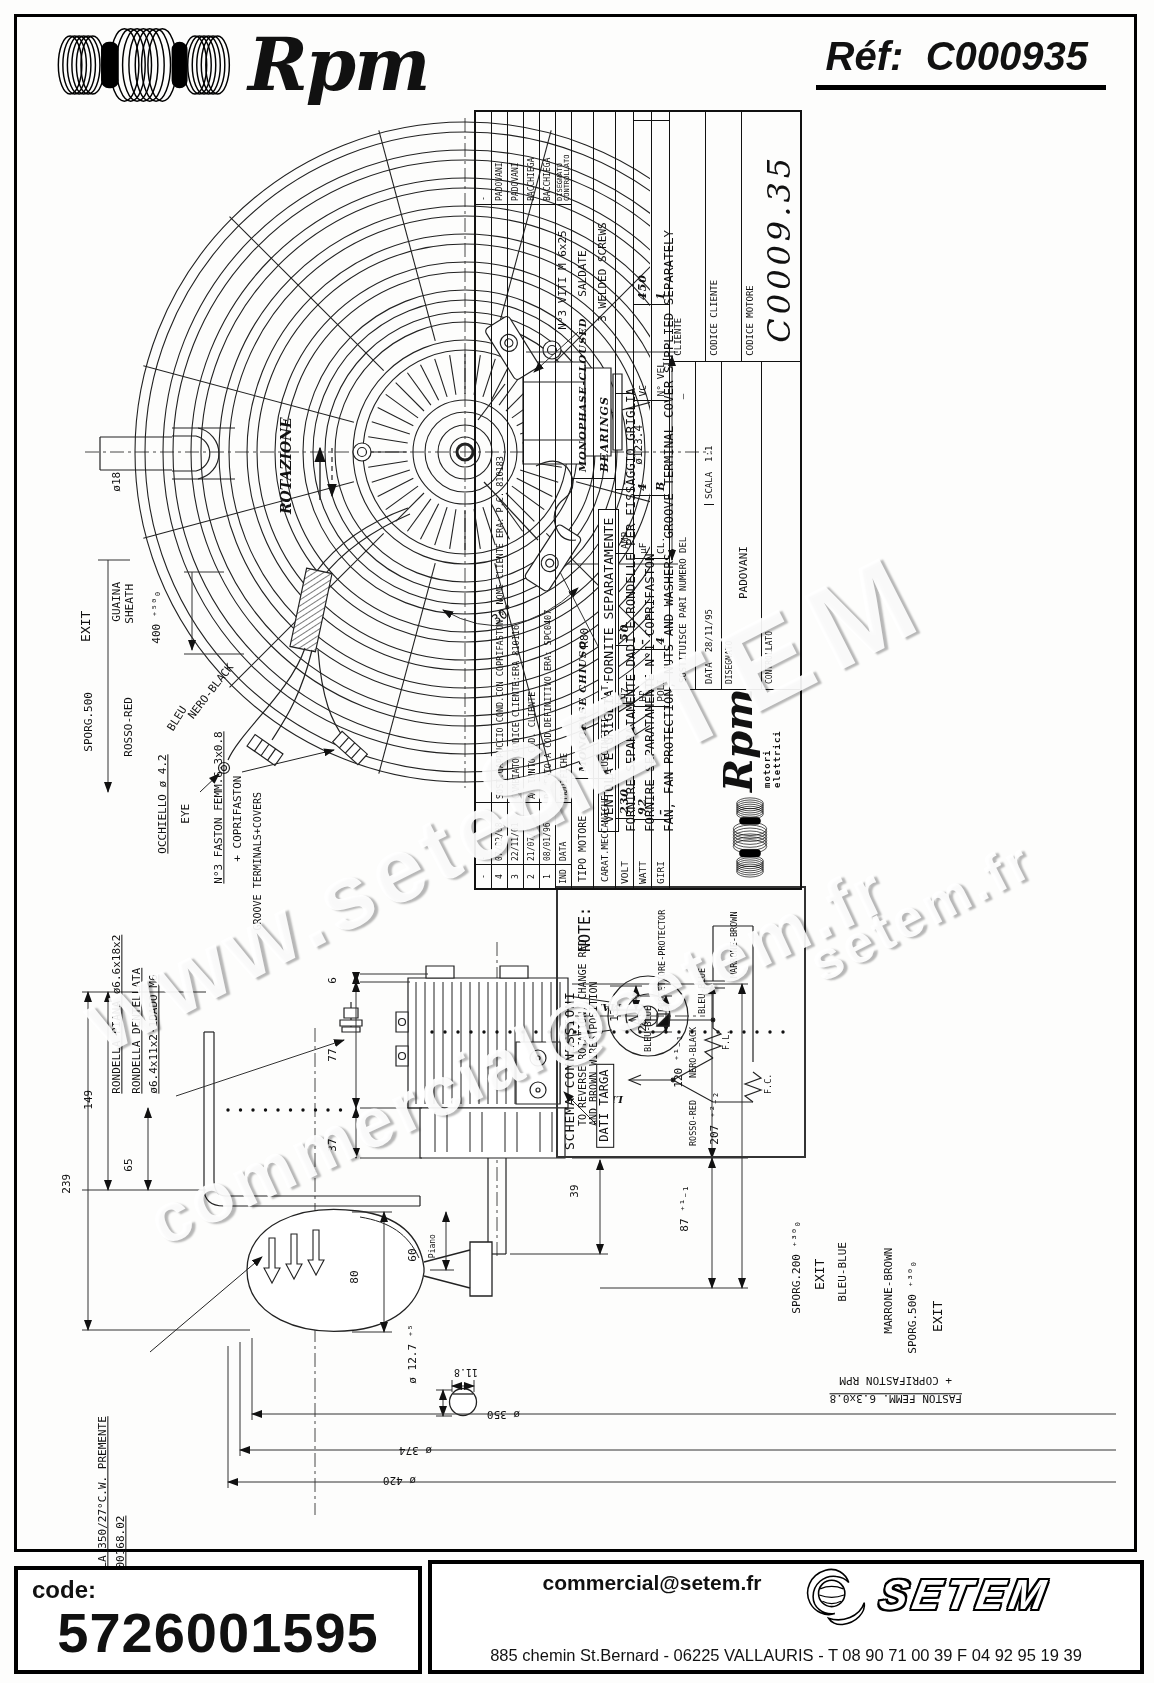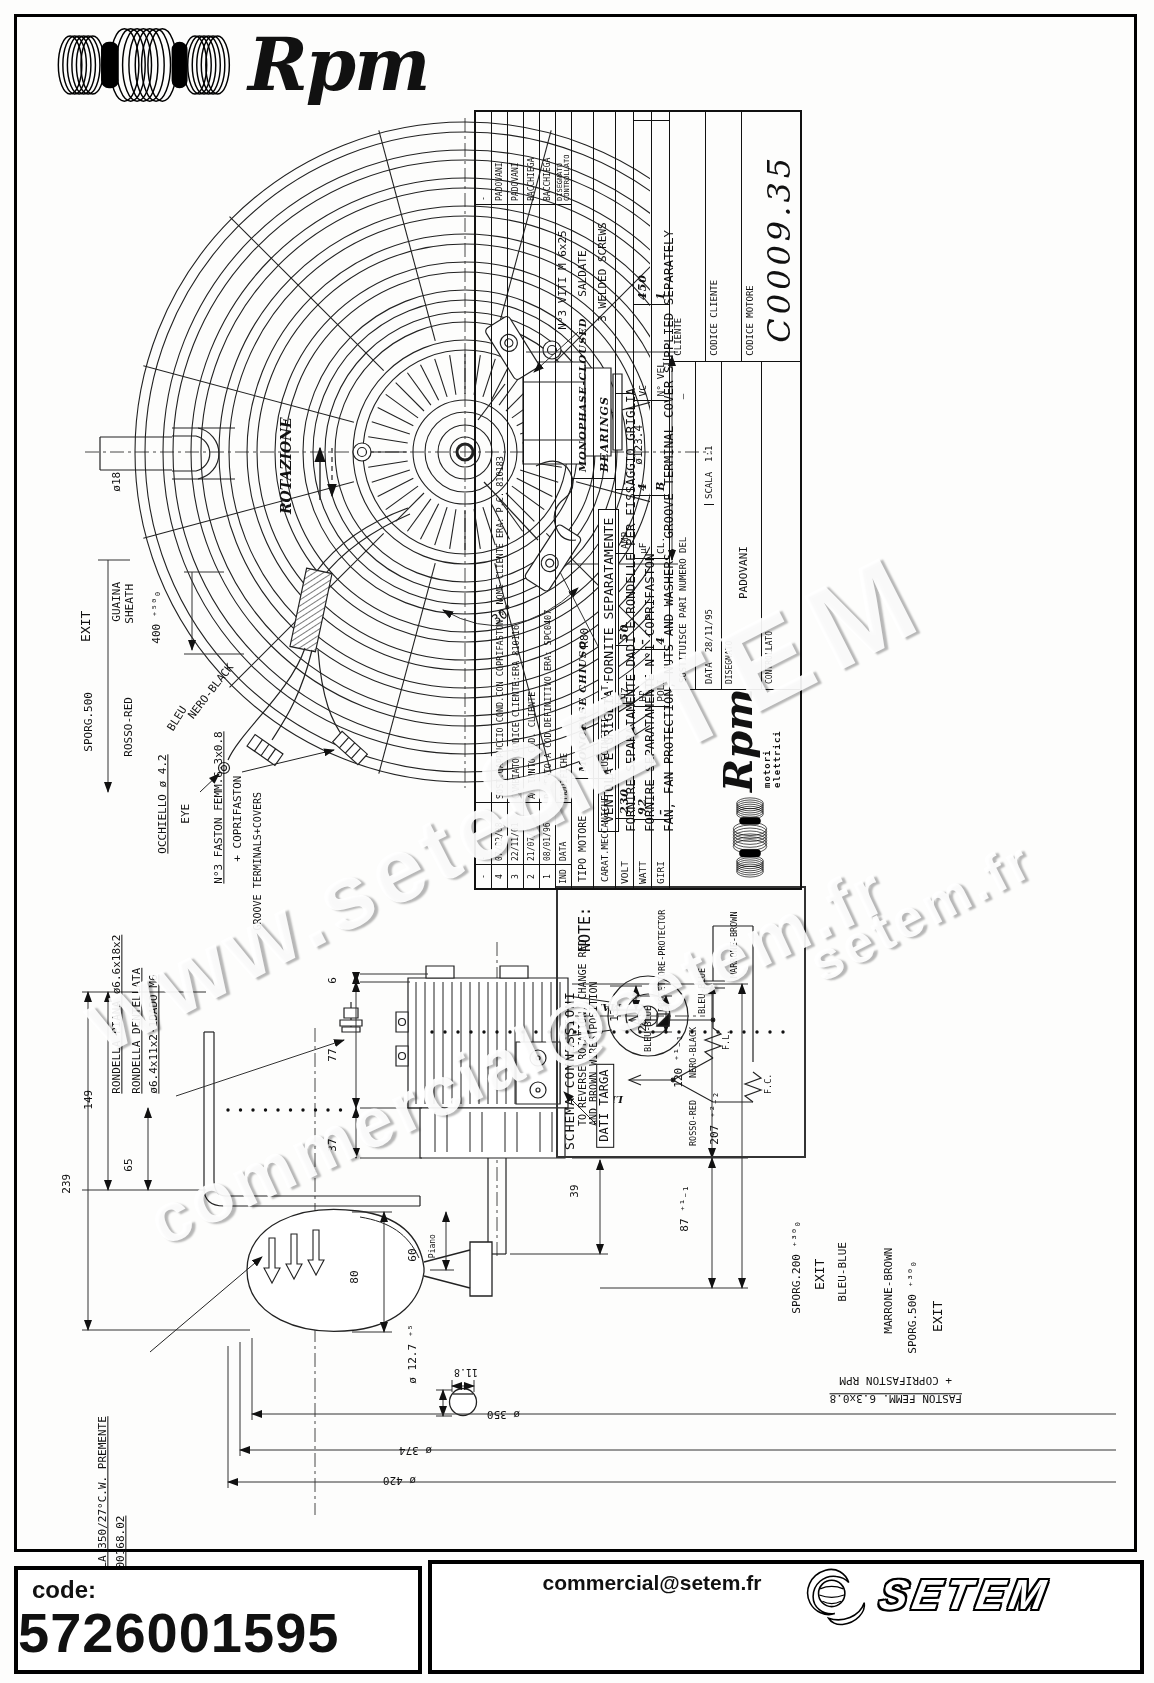--- a/index.html
+++ b/index.html
@@ -76,21 +76,21 @@
   .rrow.h36{height:36px;}
   .rrow.big{flex:1;border-bottom:none;position:relative;}
   .rrow.big .cm{position:absolute;left:18px;top:18px;font-family:"DejaVu Serif",serif;font-style:italic;
                 font-size:32px;letter-spacing:4px;}
   
   .wm{position:absolute;z-index:5;pointer-events:none;font-family:"Liberation Sans",sans-serif;font-weight:bold;
       color:rgba(255,255,255,0.92);text-shadow:3px 3px 2px rgba(0,0,0,0.28);white-space:nowrap;}
   
   #code-box{position:absolute;left:14px;top:1566px;width:400px;height:100px;border:4px solid #000;background:#fff;z-index:7;}
   #code-label{position:absolute;left:14px;top:6px;font-family:"Liberation Sans",sans-serif;font-weight:bold;font-size:24px;}
-  #code-value{position:absolute;left:0;right:0;top:30px;text-align:left;font-family:"Liberation Sans",sans-serif;
+  #code-value{position:absolute;left:0;right:0;top:30px;text-align:center;font-family:"Liberation Sans",sans-serif;
               font-weight:bold;font-size:56px;letter-spacing:1px;}
   #info-box{position:absolute;left:428px;top:1560px;width:708px;height:106px;border:4px solid #000;background:#fff;z-index:7;
             font-family:"Liberation Sans",sans-serif;}
   #urls{position:absolute;left:60px;top:6px;width:320px;text-align:center;font-weight:bold;font-size:21px;line-height:1.25;}
   #addr{position:absolute;left:10px;right:10px;bottom:5px;text-align:center;font-size:16.5px;font-weight:500;}
   #setem-logo{position:absolute;right:90px;top:0px;display:flex;align-items:center;}
   #setem-logo svg{width:78px;height:62px;}
   #setem-name{font-family:"Liberation Sans",sans-serif;font-weight:bold;font-style:italic;font-size:42px;
               letter-spacing:5px;color:#fff;transform:skewX(-10deg);
               text-shadow:-2px -2px 0 #000,2px -2px 0 #000,-2px 2px 0 #000,2px 2px 0 #000,0 -2px 0 #000,0 2px 0 #000,-2px 0 0 #000,2px 0 0 #000;}
@@ -123,20 +123,21 @@
           <ellipse cx="158" cy="45" rx="13" ry="32"></ellipse>
           <ellipse cx="163" cy="45" rx="13" ry="32"></ellipse>
           <ellipse cx="168" cy="45" rx="13" ry="32"></ellipse>
           <ellipse cx="173" cy="45" rx="13" ry="32"></ellipse>
           <ellipse cx="178" cy="45" rx="13" ry="32"></ellipse>
           <ellipse cx="183" cy="45" rx="13" ry="32"></ellipse>
         </g>
       </svg>
     <div id="brand-rpm">Rpm</div>
   </div>
+  <div id="refbox"><span>Réf:</span>&nbsp;&nbsp;<span>C000935</span></div>
 
   <svg id="draw" viewBox="0 0 1154 1683">
     <defs>
       <marker id="me" markerWidth="11" markerHeight="8" refX="10" refY="4" orient="auto">
           <path d="M0,0L11,4L0,8z" fill="#111"></path>
         </marker>
       <marker id="ms" markerWidth="11" markerHeight="8" refX="1" refY="4" orient="auto">
           <path d="M11,0L0,4L11,8z" fill="#111"></path>
         </marker>
       <pattern id="ht" width="5" height="5" patternUnits="userSpaceOnUse" patternTransform="rotate(45)">
@@ -756,15 +757,16 @@
     </div>
     <div id="setem-logo">
       <svg viewBox="0 0 100 80">
         <path d="M30,8 C10,14 2,34 10,50 C16,62 30,68 42,64 C26,66 14,56 14,42 C14,26 28,14 44,16 C54,17 60,24 60,24 C56,12 44,4 30,8 Z" fill="#fff" stroke="#000" stroke-width="2"></path>
         <circle cx="38" cy="38" r="17" fill="#fff" stroke="#000" stroke-width="2"></circle>
         <path d="M23,32 q15,-6 30,0 M22,40 q16,6 32,0 M26,48 q12,6 24,0" fill="none" stroke="#000" stroke-width="1.6"></path>
         <path d="M34,70 C52,76 74,68 80,50 C82,62 70,76 52,78 C44,79 37,75 34,70 Z" fill="#fff" stroke="#000" stroke-width="2"></path>
       </svg>
       <div id="setem-name">SETEM</div>
     </div>
+    <div id="addr">885 chemin St.Bernard  -  06225 VALLAURIS  -  T 08 90 71 00 39   F 04 92 95 19 39</div>
   </div>
 
 </div>
 
 </body></html>

